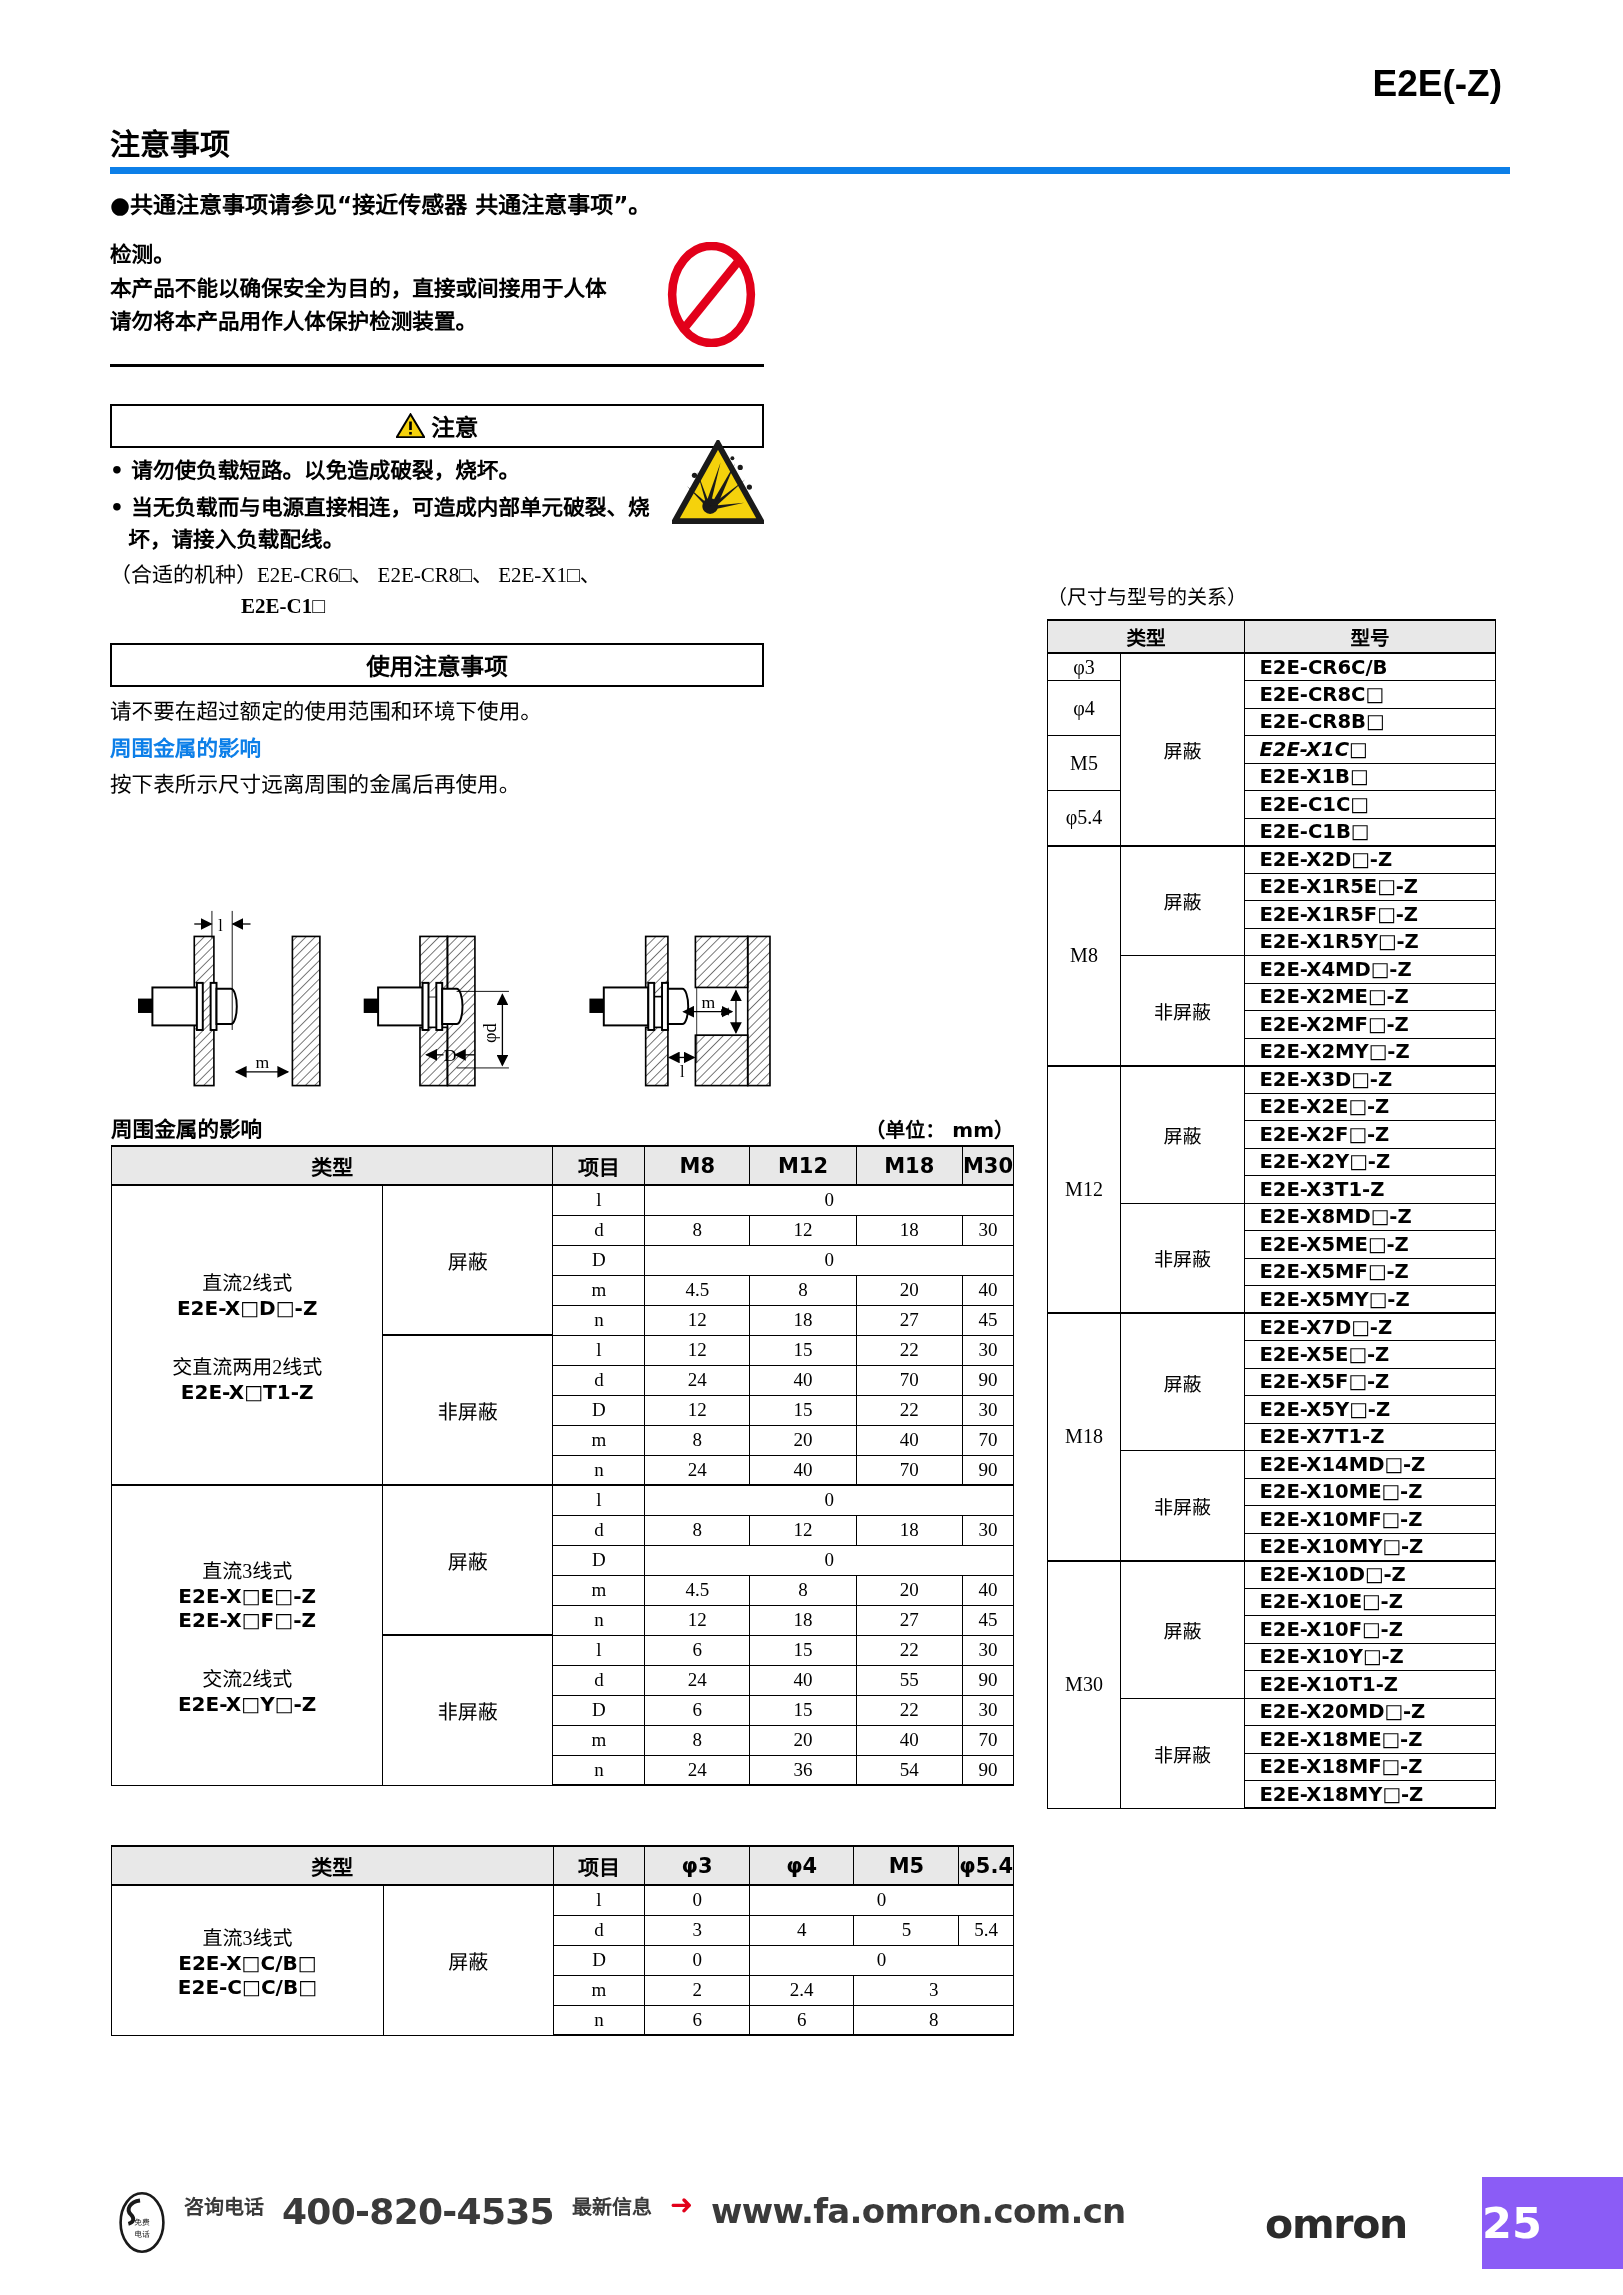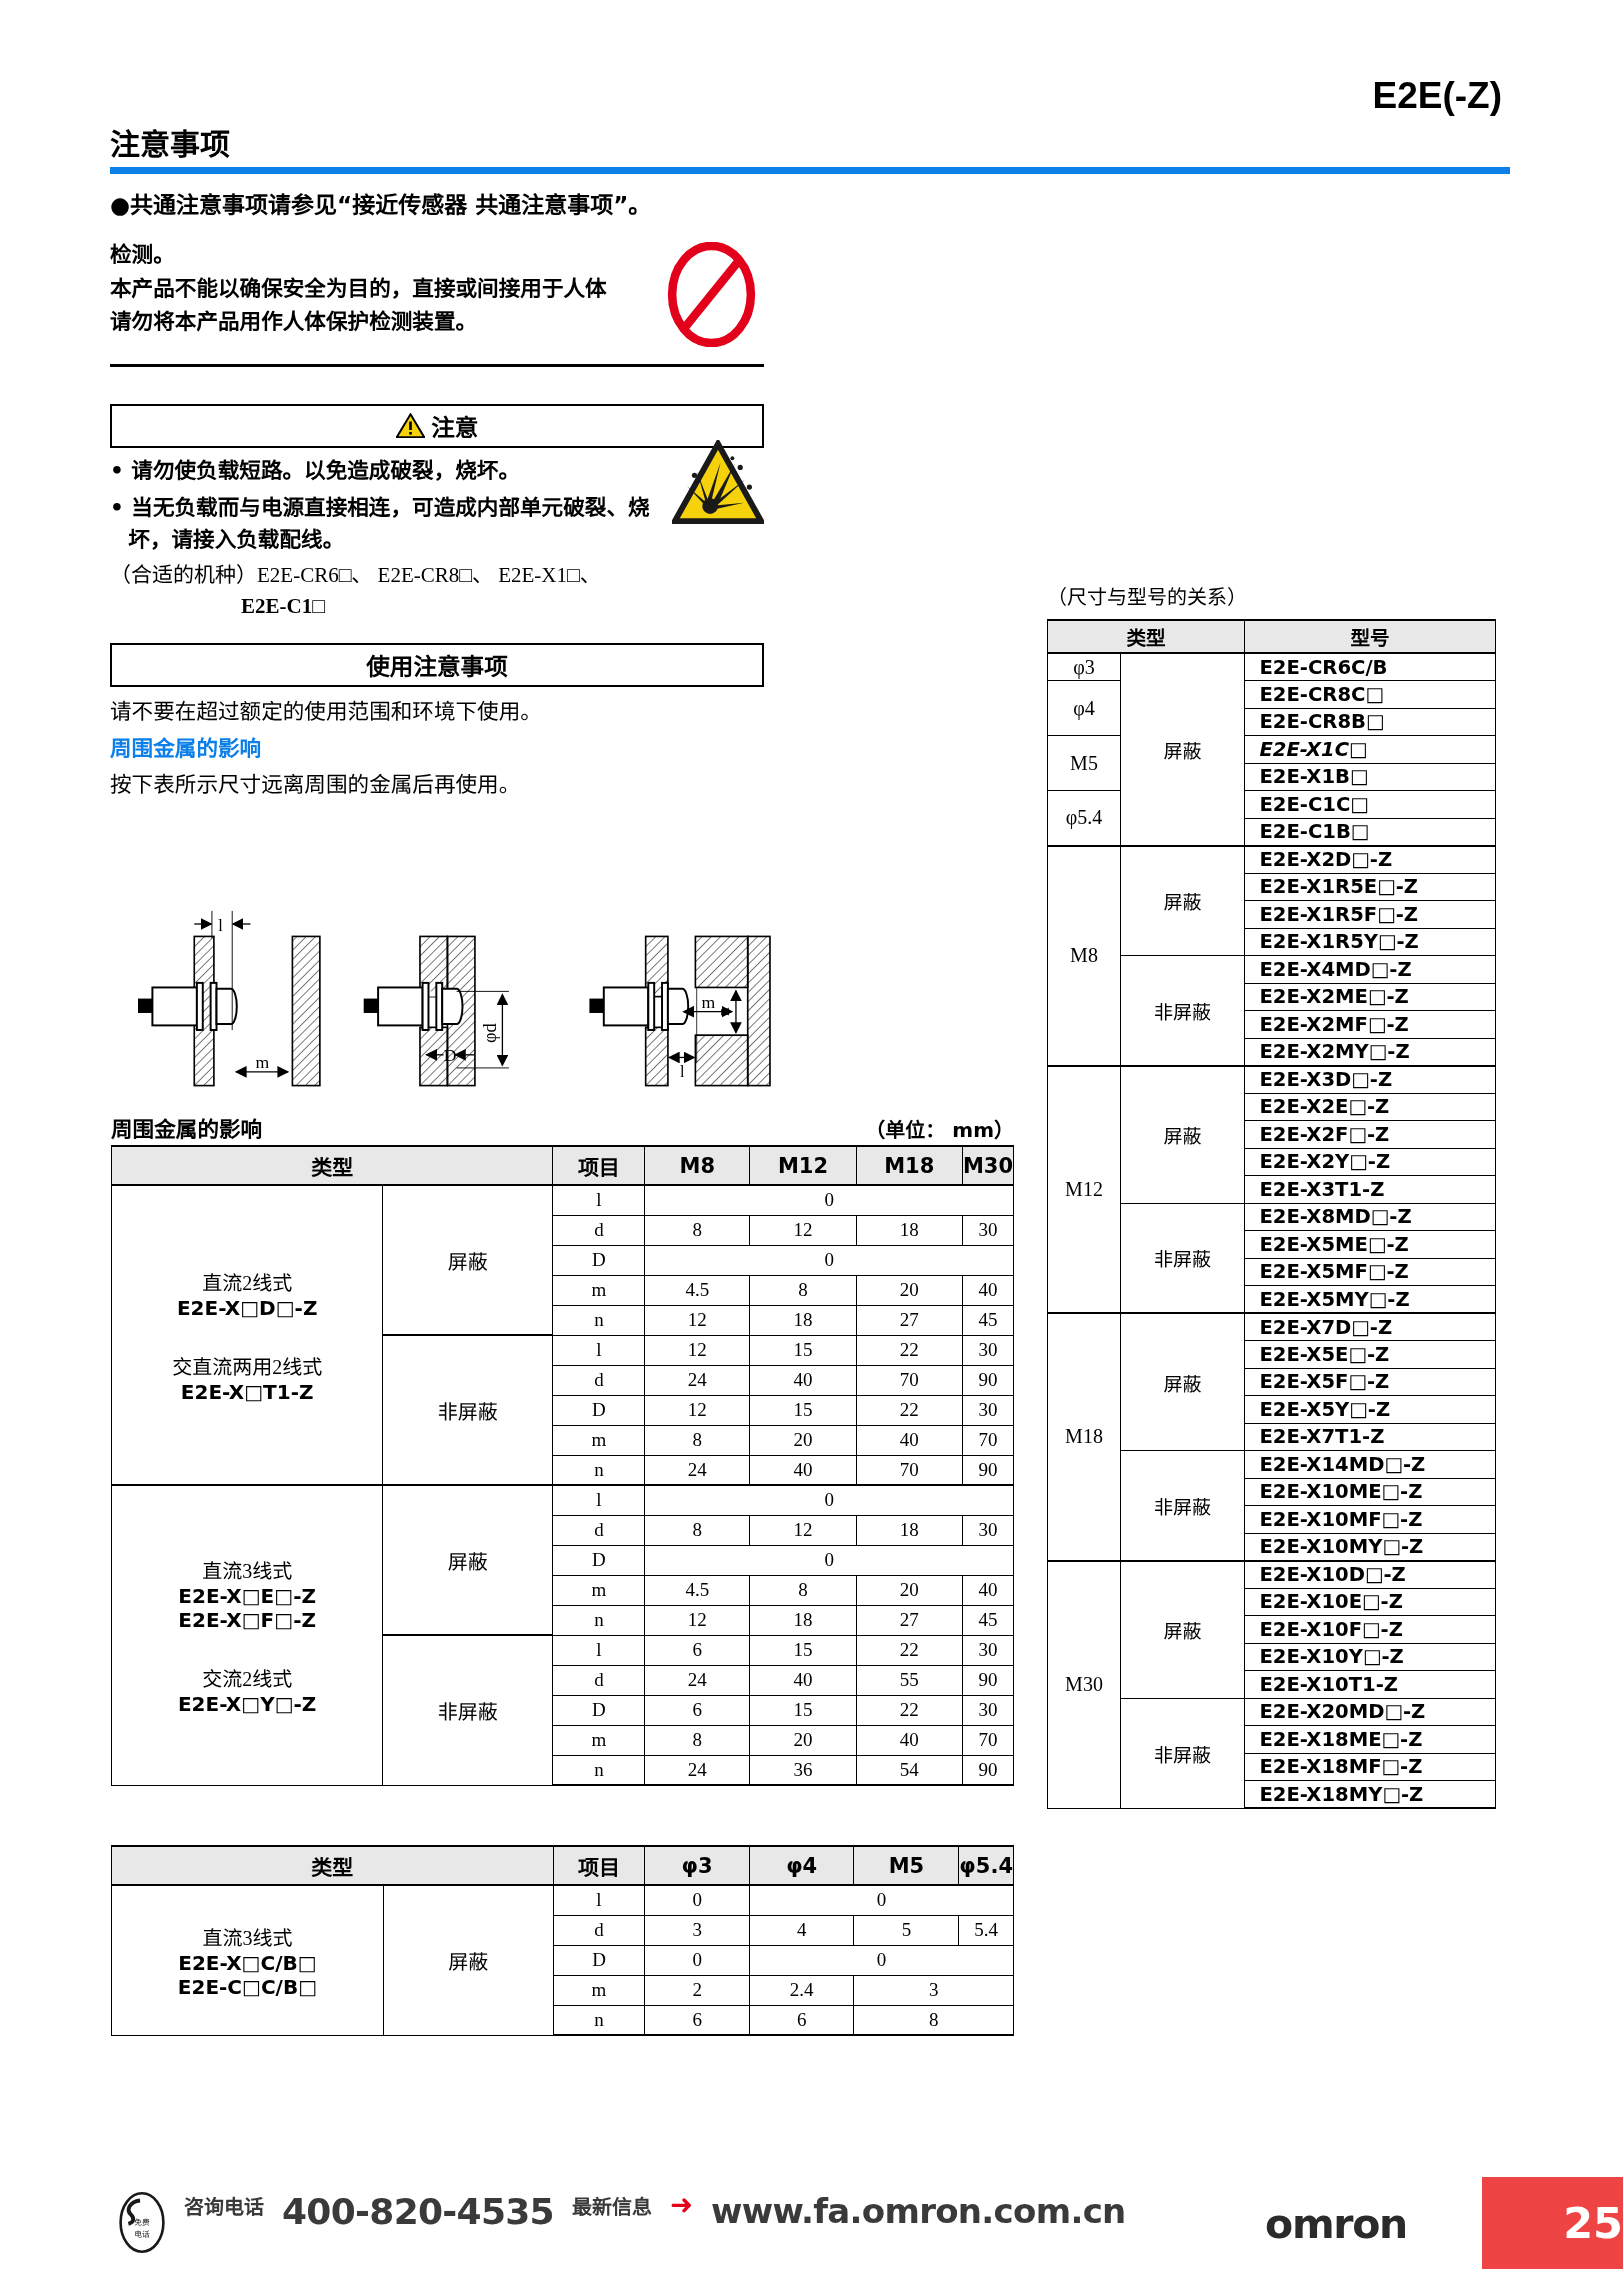--- a/index.html
+++ b/index.html
@@ -11,21 +11,21 @@
     font-family: "Liberation Sans", "DejaVu Sans", sans-serif;
     color: #000000;
     position: relative;
     overflow: hidden;
   }
   .page { position:absolute; left:0; top:0; width:1623px; height:2295px; }
 
   
   .page-header {
     position:absolute; left:0; top:63px; width:1623px;
-    text-align:right; padding-right:121px;margin-top:12px;
+    text-align:right; padding-right:121px;
   }
   .page-header .title {
     font-size:37px; font-weight:bold; letter-spacing:0px;
   }
 
   
   .sec-heading { position:absolute; left:110px; top:130px; width:1400px; }
   .sec-heading .txt {
     font-size:30px; font-weight:bold; line-height:1.0;
     font-family:"DejaVu Sans","Liberation Sans",sans-serif;
@@ -200,22 +200,22 @@
     font-family:"DejaVu Sans","Liberation Sans",sans-serif;
   }
   .omron-logo {
     position:absolute; right:216px; bottom:47px;
     font-size:41px; font-weight:bold; color:#2b2b2b; letter-spacing:-1.3px;
     font-family:"DejaVu Sans","Liberation Sans",sans-serif;
     text-transform:lowercase;
   }
   .page-badge {
     position:absolute; right:0px; bottom:26px;
-    width:141px; height:92px; background:#ef4444;
-    display:flex; align-items:center; justify-content:flex-end;
+    width:141px; height:92px; background:#8b5cf6;
+    display:flex; align-items:center; justify-content:flex-start;
   }
   .page-badge span {
     color:#fff; font-size:43px; font-weight:bold;
     font-family:"DejaVu Sans","Liberation Sans",sans-serif;
   }
 </style>
 </head>
 <body>
 
 <div class="page">

